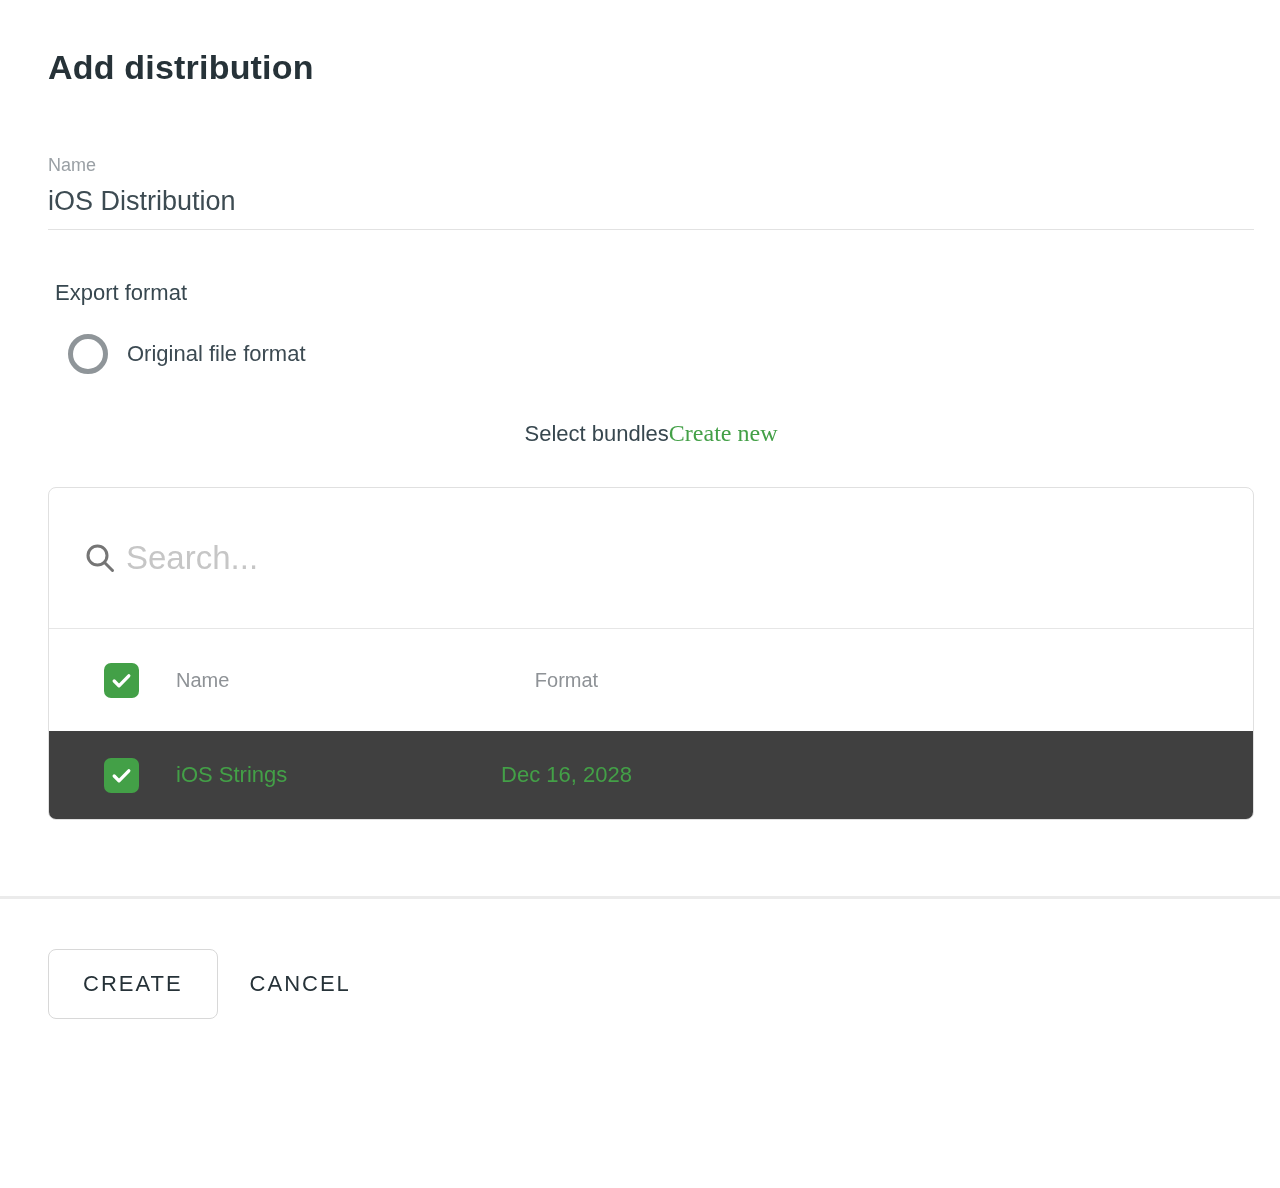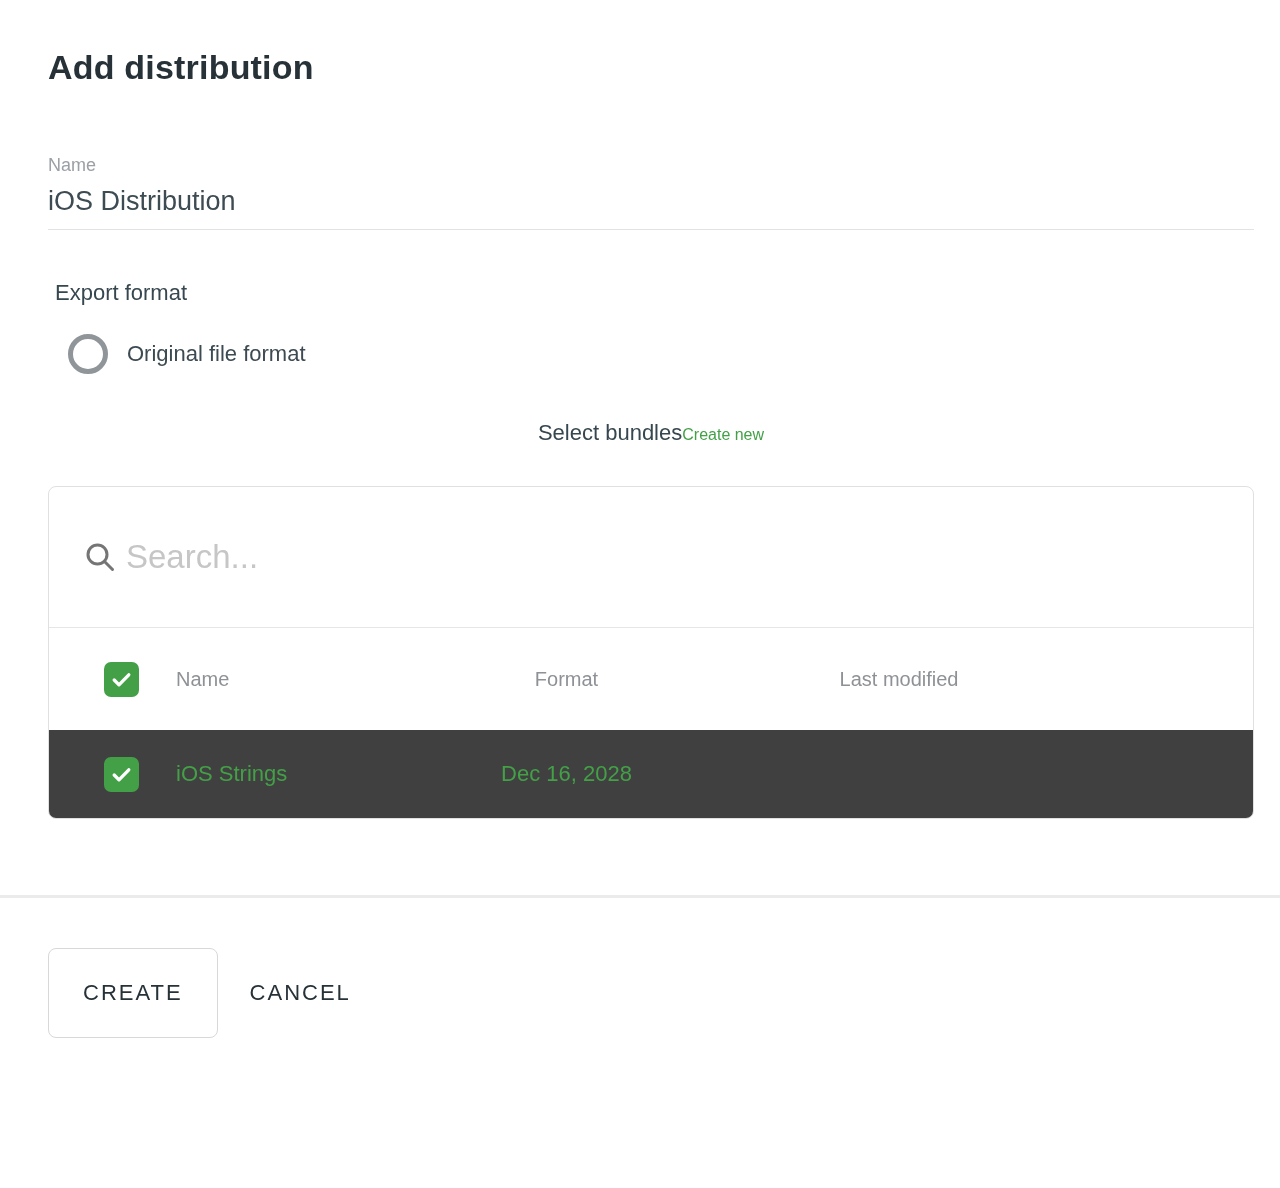--- a/index.html
+++ b/index.html
@@ -66,21 +66,21 @@
   .radio-label { margin-left: 19px; font-size: 22px; color: #3c4a52; }
 
   
   .bundles-header {
     margin-top: 46px;
     display: flex;
     justify-content: center;
     align-items: baseline;
   }
   .bundles-label { font-size: 22px; color: #37474f; }
-  .create-new-link { font-size: 16px; color: #43a047; cursor: pointer; text-decoration: none; }
+  .create-new-link { font-size: 24px; color: #43a047; cursor: pointer; text-decoration: none; font-family: Liberation Serif, serif; }
 
   
   .panel {
     margin-top: 40px;
     border: 1px solid #e0e0e0;
     border-radius: 8px;
     overflow: hidden;
     background: #ffffff;
   }
   .search-row {
@@ -130,21 +130,21 @@
     width: 1280px;
     height: 3px;
     background: #ebebeb;
   }
   .actions {
     padding: 50px 48px 0 48px;
     display: flex;
     align-items: center;
   }
   .btn-create {
-    height: 90px;
+    height: 70px;
     padding: 0 34px;
     background: #ffffff;
     border: 1px solid #d8d8d8;
     border-radius: 8px;
     font-family: "Liberation Sans", sans-serif;
     font-size: 22px;
     font-weight: 500;
     letter-spacing: 2px;
     color: #263238;
     cursor: pointer;
@@ -200,21 +200,20 @@
     <div class="trow thead">
       <div class="cell-check">
         <span class="checkbox">
           <svg viewBox="0 0 24 24" fill="none">
             <path d="M5 12.5l4.6 4.6L19 7.5" stroke="#ffffff" stroke-width="3.2" stroke-linecap="round" stroke-linejoin="round"></path>
           </svg>
         </span>
       </div>
       <div class="cell-name">Name</div>
       <div class="cell-format">Format</div>
-      <div class="cell-modified">Last modified</div>
       <div></div>
     </div>
 
     <div class="trow tbody-row">
       <div class="cell-check">
         <span class="checkbox">
           <svg viewBox="0 0 24 24" fill="none">
             <path d="M5 12.5l4.6 4.6L19 7.5" stroke="#ffffff" stroke-width="3.2" stroke-linecap="round" stroke-linejoin="round"></path>
           </svg>
         </span>

